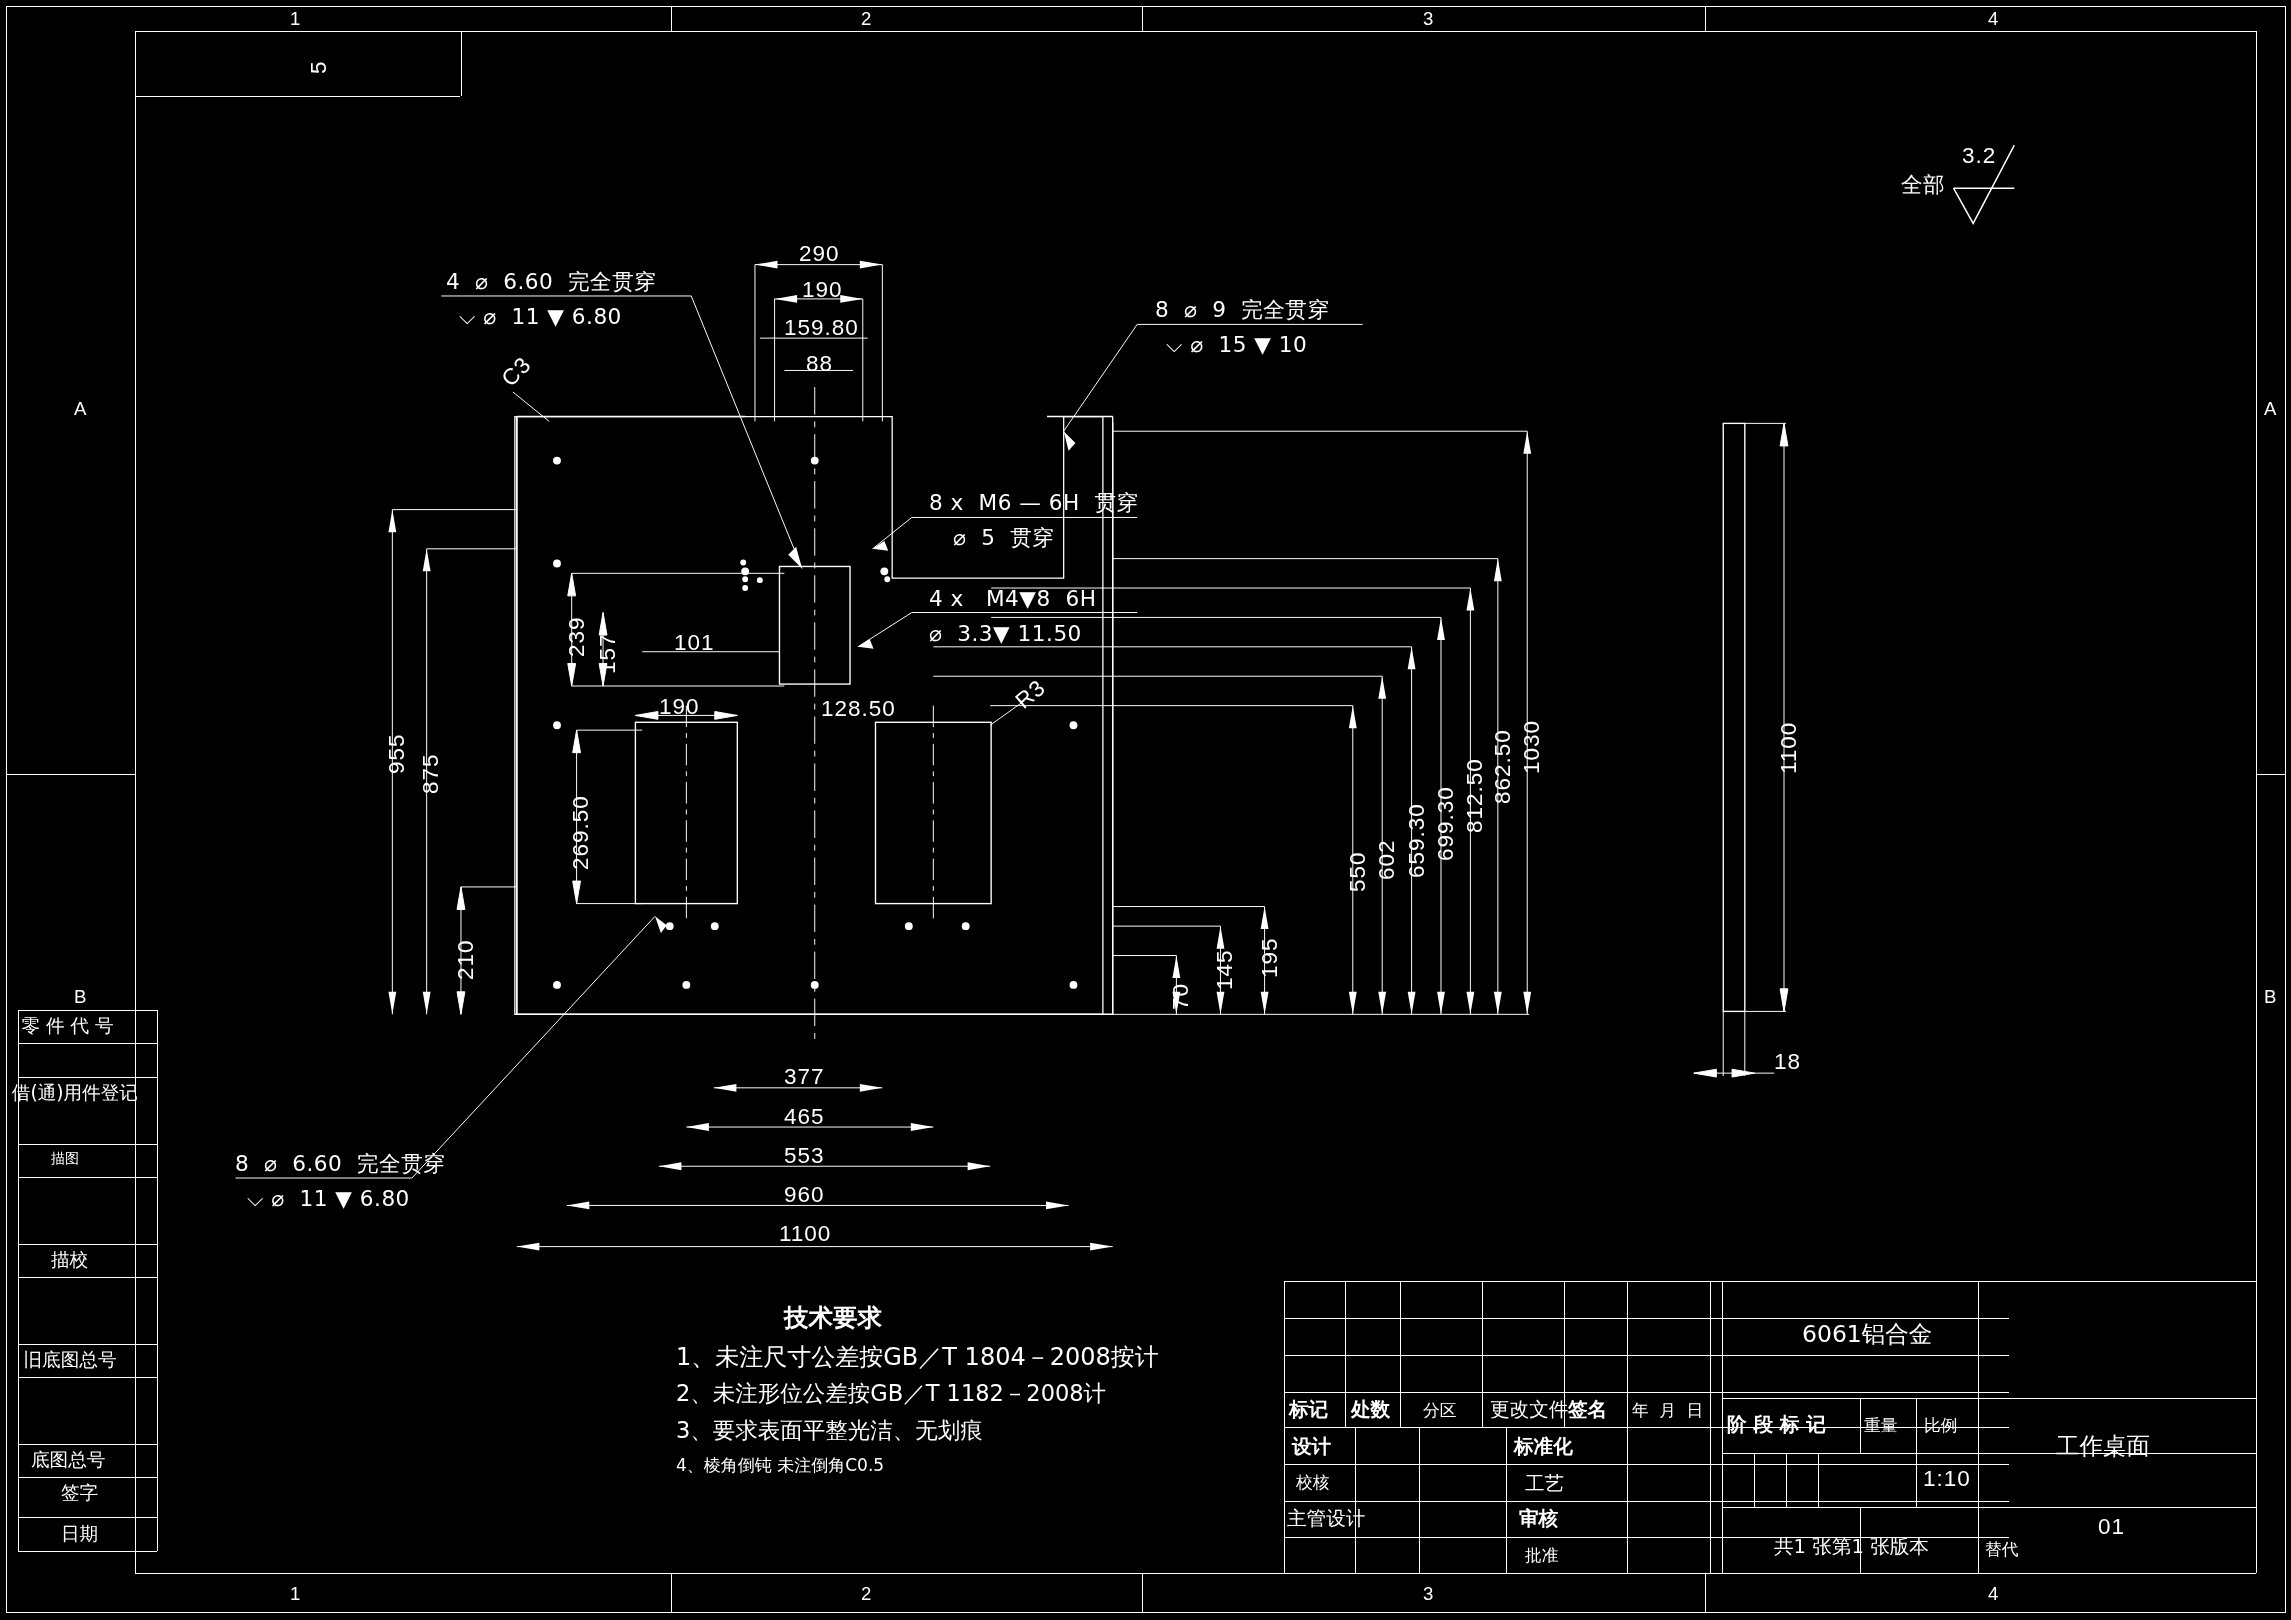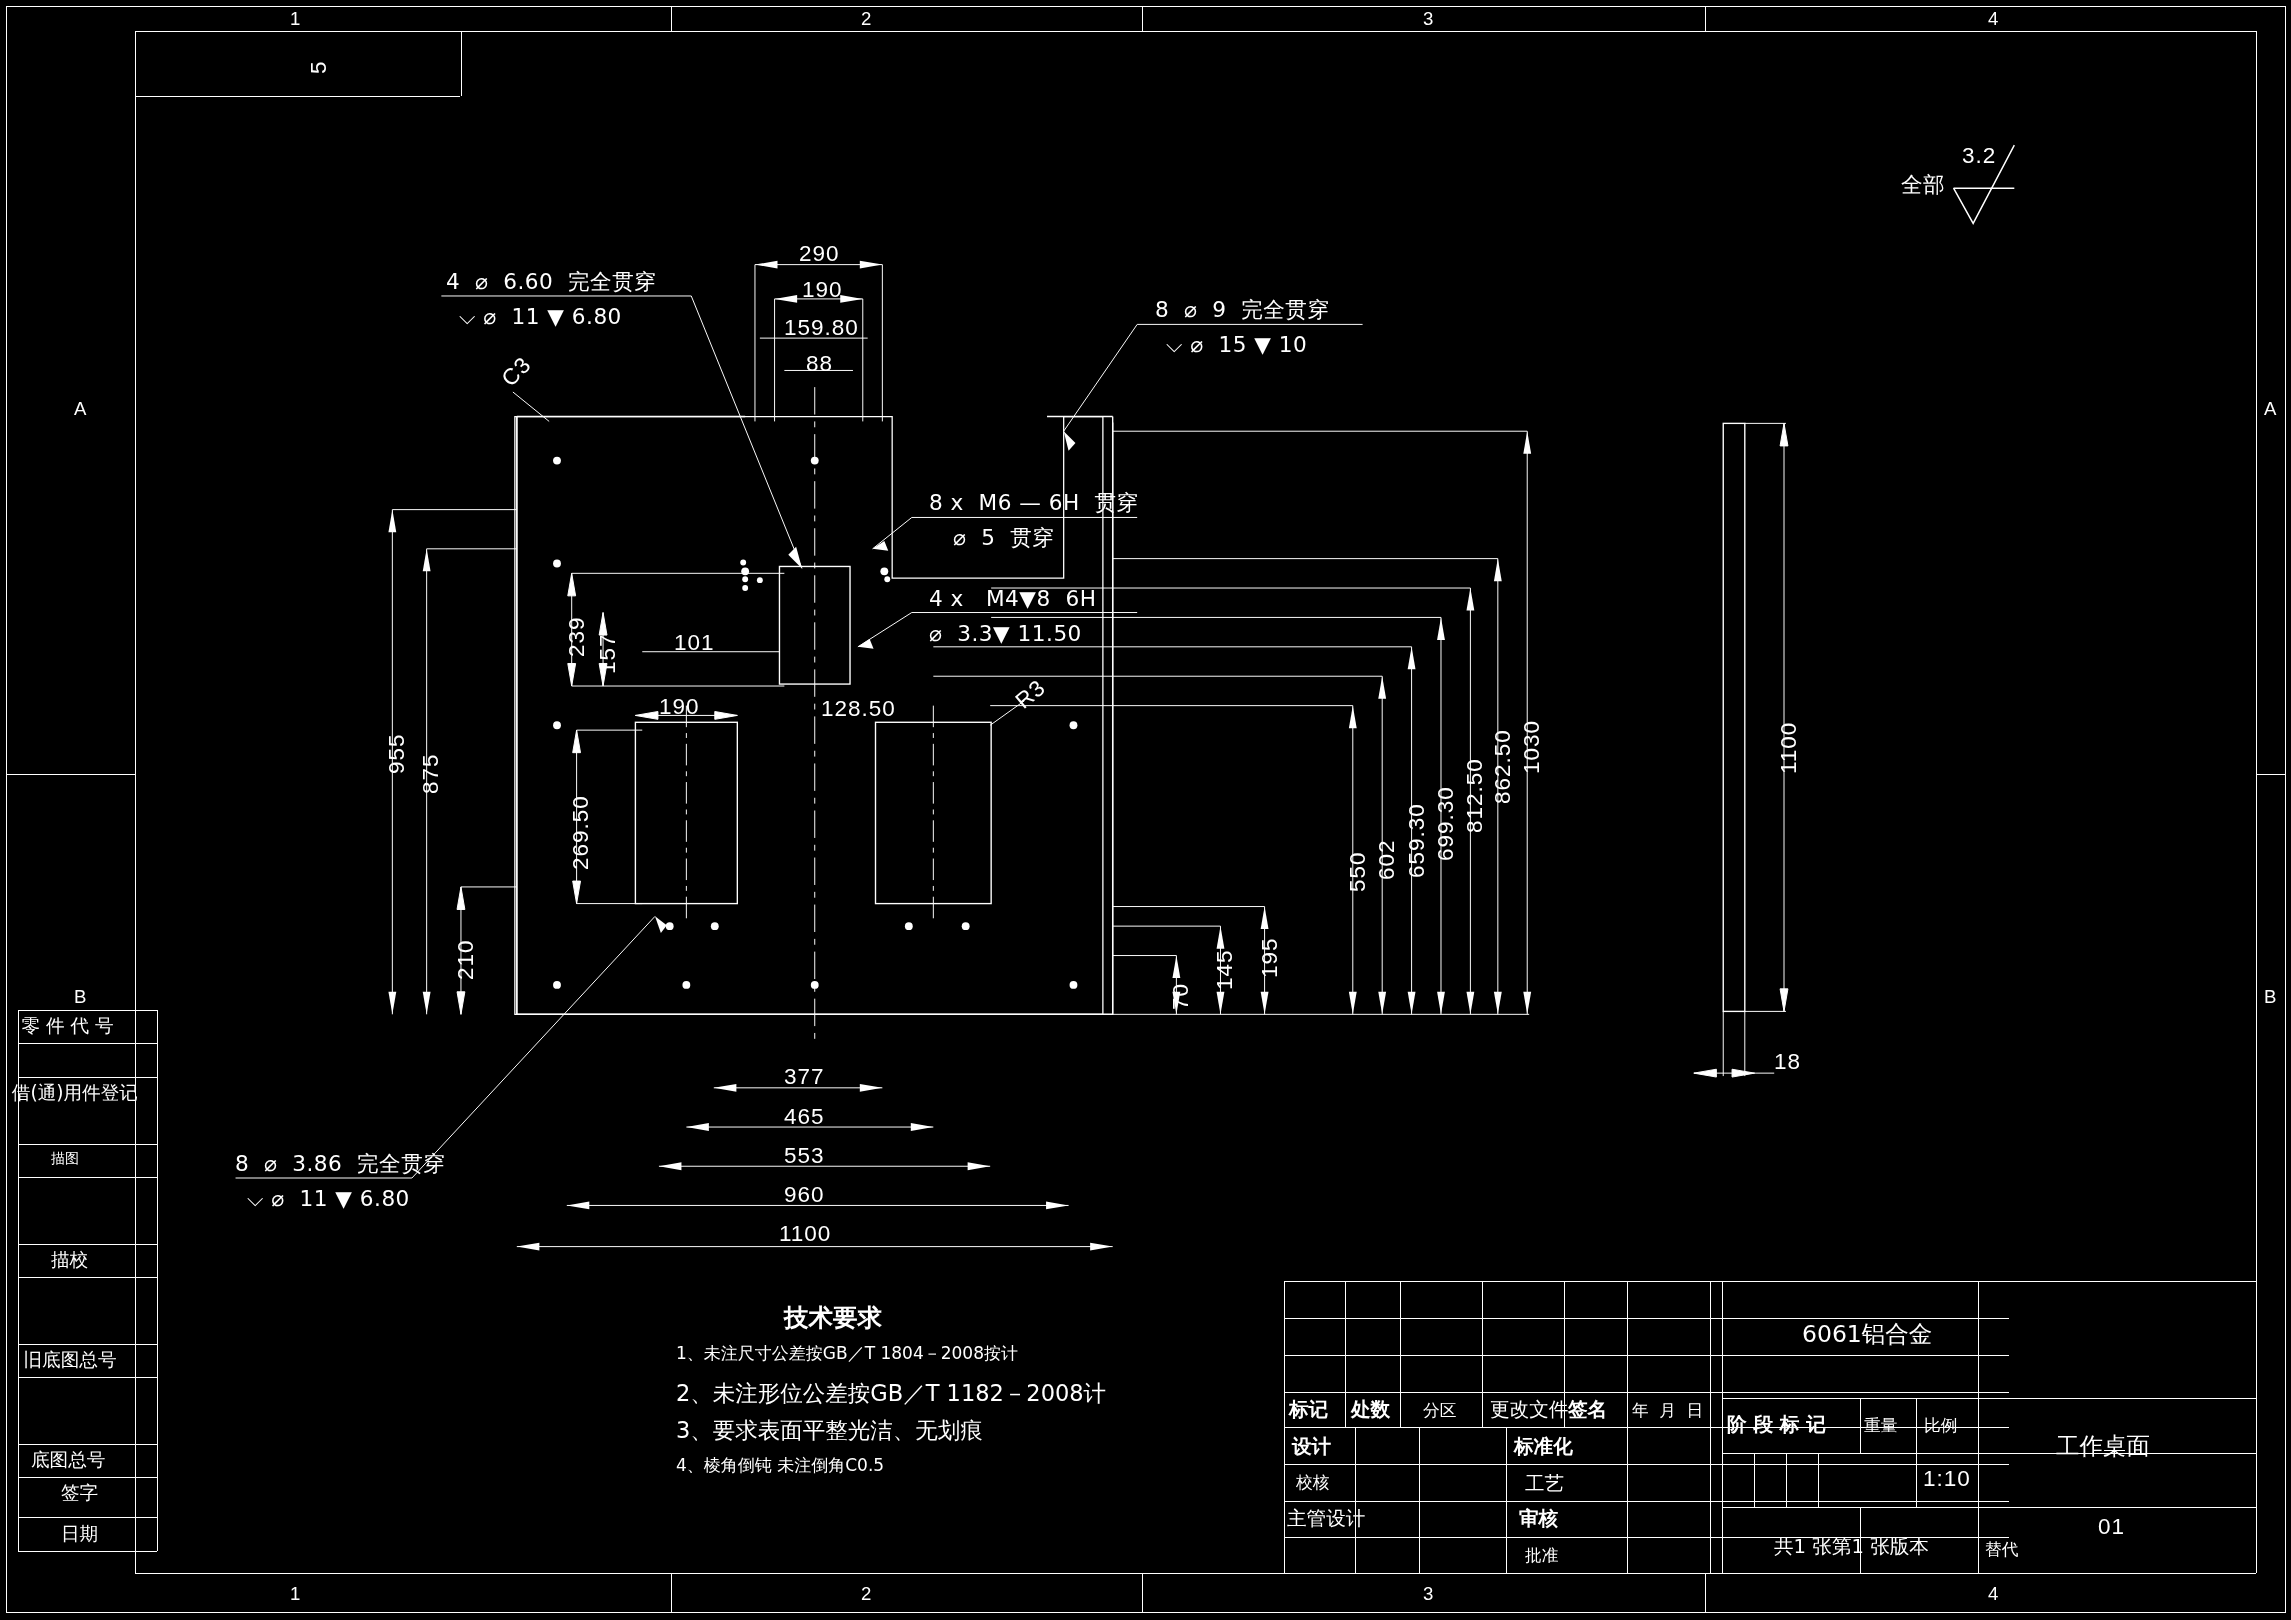--- a/index.html
+++ b/index.html
@@ -386,28 +386,28 @@
 
   <div class="txt note cn" style="left:1155px;top:299px;">8  ⌀  9  完全贯穿</div>
   <div class="txt note cn" style="left:1166px;top:334px;">⌵ ⌀  15 ▼ 10</div>
 
   <div class="txt note cn" style="left:929px;top:492px;">8 x  M6 — 6H  贯穿</div>
   <div class="txt note cn" style="left:953px;top:527px;">⌀  5  贯穿</div>
 
   <div class="txt note cn" style="left:929px;top:588px;">4 x   M4▼8  6H</div>
   <div class="txt note cn" style="left:929px;top:623px;">⌀  3.3▼ 11.50</div>
 
-  <div class="txt note cn" style="left:235px;top:1153px;">8  ⌀  3.86  完全贯穿</div>
+  <div class="txt note cn" style="left:235px;top:1153px;">8  ⌀  6.60  完全贯穿</div>
   <div class="txt note cn" style="left:247px;top:1188px;">⌵ ⌀  11 ▼ 6.80</div>
 
   <div class="txt note cn" style="left:1901px;top:174px;">全部</div>
   <div class="txt dim" style="left:1962px;top:145px;">3.2</div>
 
   <div class="txt cn" style="left:784px;top:1306px;font-size:24.5px;font-weight:bold;">技术要求</div>
-  <div class="txt cn" style="left:676px;top:1345px;font-size:17px;">1、未注尺寸公差按GB／T 1804－2008按计</div>
+  <div class="txt cn" style="left:676px;top:1345px;font-size:24px;">1、未注尺寸公差按GB／T 1804－2008按计</div>
   <div class="txt cn" style="left:676px;top:1382px;font-size:22.5px;">2、未注形位公差按GB／T 1182－2008计</div>
   <div class="txt cn" style="left:676px;top:1419px;font-size:22.5px;">3、要求表面平整光洁、无划痕</div>
   <div class="txt cn" style="left:676px;top:1457px;font-size:17px;">4、棱角倒钝 未注倒角C0.5</div>
 
   <div>
     <div class="ln vl" style="left:17.6px;top:1010px;height:541px;"></div>
     <div class="ln vl" style="left:157px;top:1010px;height:541px;"></div>
     <div class="ln hl" style="left:17.6px;top:1010px;width:139px;"></div>
     <div class="ln hl" style="left:17.6px;top:1043px;width:139px;"></div>
     <div class="ln hl" style="left:17.6px;top:1077px;width:139px;"></div>

